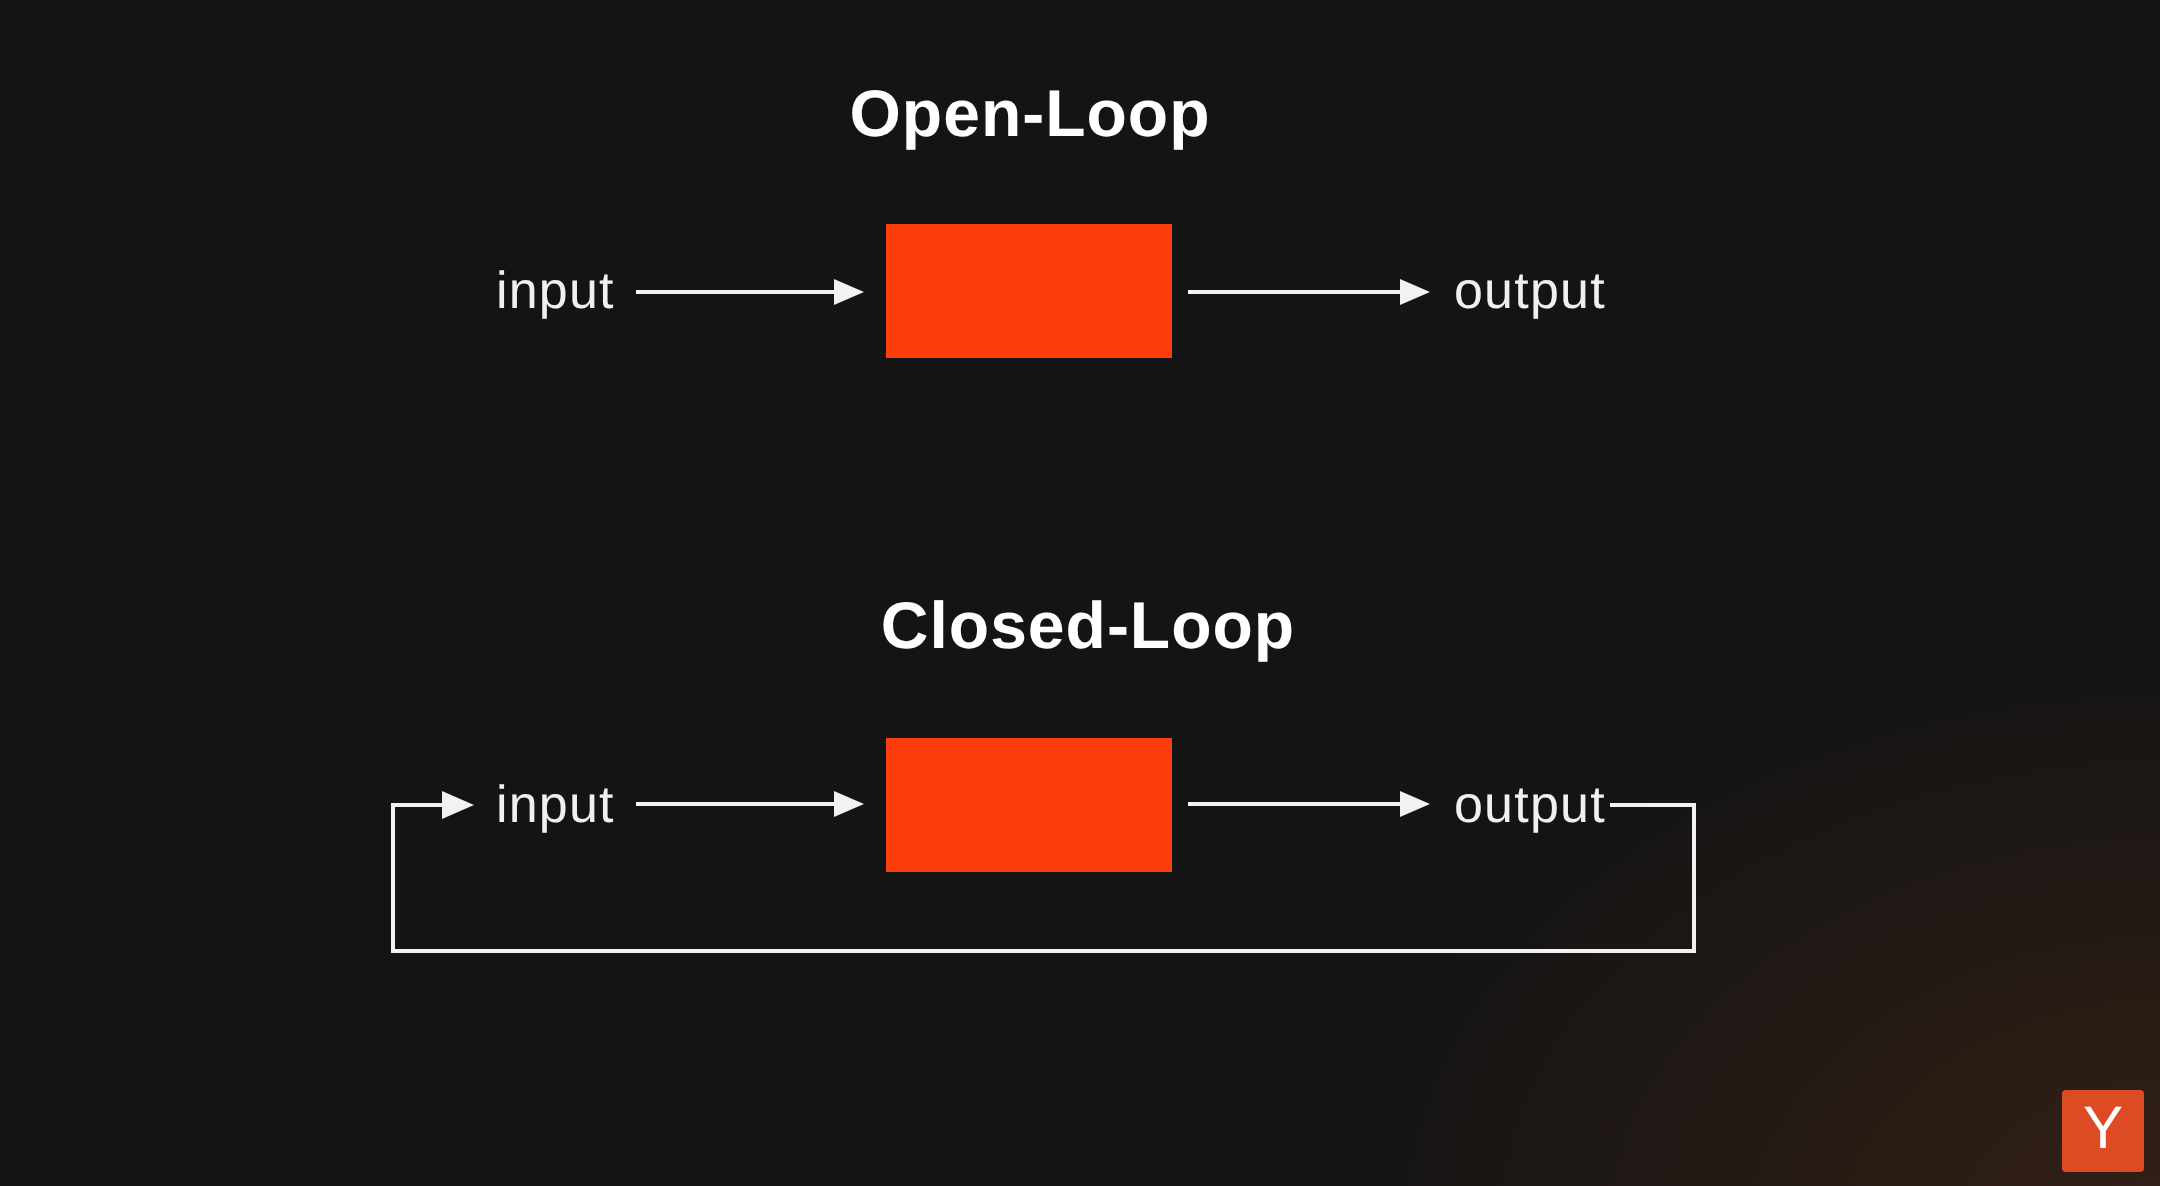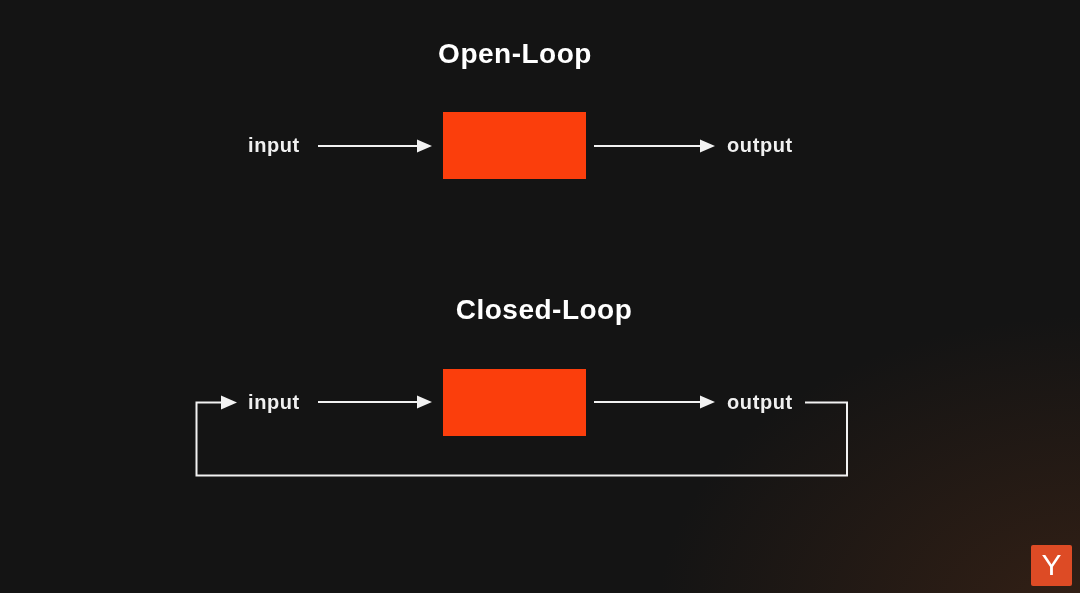--- a/index.html
+++ b/index.html
@@ -9,31 +9,31 @@
     overflow:hidden;
     background:
       radial-gradient(620px 430px at 101% 104%, rgba(78,42,22,0.55), rgba(20,20,20,0) 70%),
       #141414;
     font-family:"Liberation Sans","DejaVu Sans",sans-serif;
   }
   .title{
     position:absolute;
     transform:translateX(-50%);
     color:#ffffff;
-    font-size:28px;
+    font-size:33px;
     font-weight:700;
     letter-spacing:0.5px;
     white-space:nowrap;
     margin:0;
   }
   .io-label{
     position:absolute;
     color:#f0f0f0;
-    font-size:20px;
-    font-weight:700;
+    font-size:26px;
+    font-weight:400;
     letter-spacing:0.6px;
     line-height:28px;
     white-space:nowrap;
   }
   .arrow{position:absolute;display:block;}
   .block{
     position:absolute;
     width:143px;height:67px;
     background:#fb3e0c;
   }

